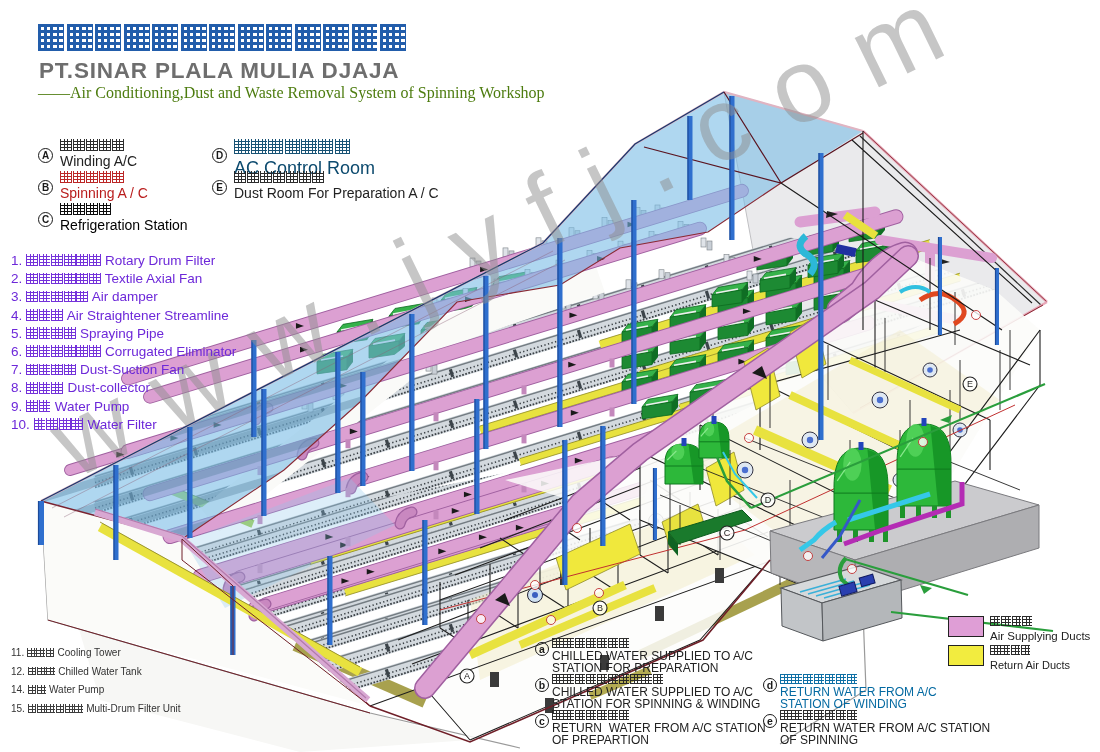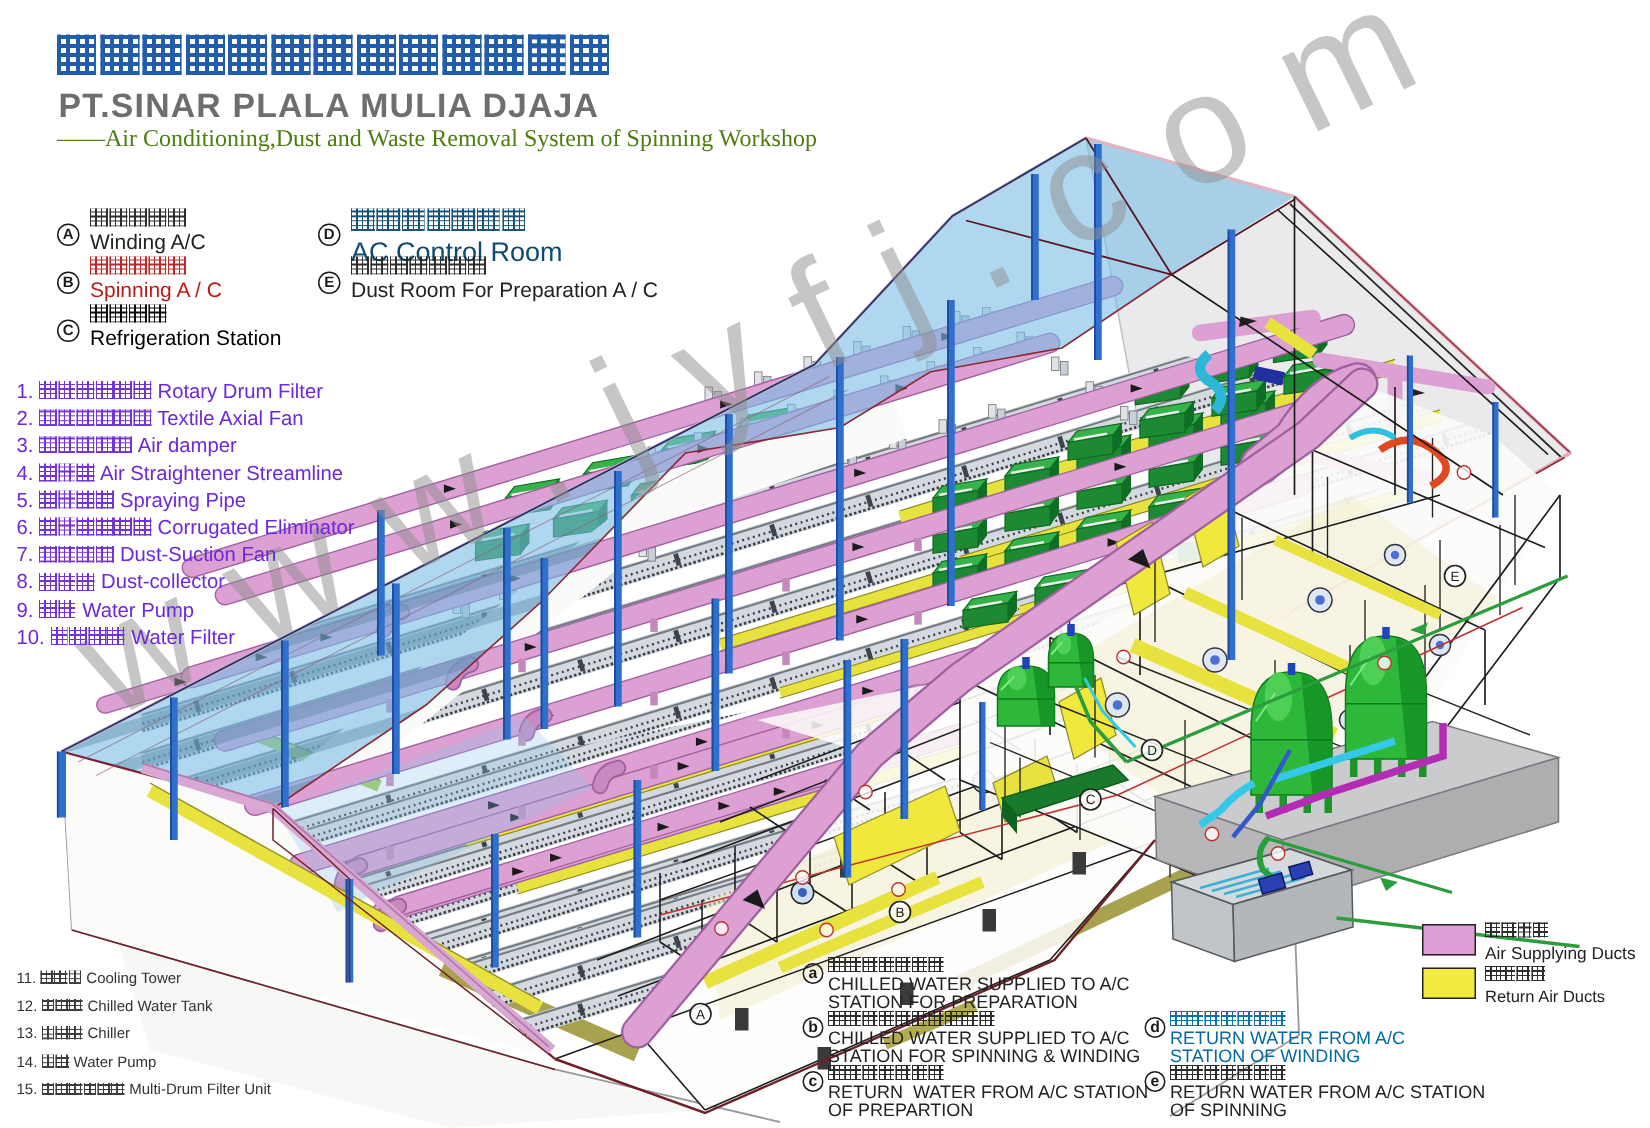--- a/index.html
+++ b/index.html
@@ -894,21 +894,20 @@
       <div>5. <b class="cj"></b><b class="cj"></b><b class="cj"></b><b class="cj"></b> Spraying Pipe</div>
       <div>6. <b class="cj"></b><b class="cj"></b><b class="cj"></b><b class="cj"></b><b class="cj"></b><b class="cj"></b> Corrugated Eliminator</div>
       <div>7. <b class="cj"></b><b class="cj"></b><b class="cj"></b><b class="cj"></b> Dust-Suction Fan</div>
       <div>8. <b class="cj"></b><b class="cj"></b><b class="cj"></b> Dust-collector</div>
       <div>9. <b class="cj"></b><b class="cj"></b> Water Pump</div>
       <div>10. <b class="cj"></b><b class="cj"></b><b class="cj"></b><b class="cj"></b> Water Filter</div>
     </div>
 <div class="abs" style="left:11px;top:644px;font-size:10px;color:#333;line-height:18.6px">
       <div>11. <b class="cj"></b><b class="cj"></b><b class="cj"></b> Cooling Tower</div>
       <div>12. <b class="cj"></b><b class="cj"></b><b class="cj"></b> Chilled Water Tank</div>
-      <div>13. <b class="cj"></b><b class="cj"></b><b class="cj"></b> Chiller</div>
       <div>14. <b class="cj"></b><b class="cj"></b> Water Pump</div>
       <div>15. <b class="cj"></b><b class="cj"></b><b class="cj"></b><b class="cj"></b><b class="cj"></b><b class="cj"></b> Multi-Drum Filter Unit</div>
     </div>
 <div class="abs" style="left:535px;top:639px"><span class="cls">a</span></div>
     <div class="abs" style="left:552px;top:637px;font-size:12px;color:#222;line-height:12.6px"><b class="cj"></b><b class="cj"></b><b class="cj"></b><b class="cj"></b><b class="cj"></b><b class="cj"></b><b class="cj"></b><br>CHILLED WATER SUPPLIED TO A/C<br>STATION FOR PREPARATION</div>
 <div class="abs" style="left:535px;top:675px"><span class="cls">b</span></div>
     <div class="abs" style="left:552px;top:673px;font-size:12px;color:#222;line-height:12.6px"><b class="cj"></b><b class="cj"></b><b class="cj"></b><b class="cj"></b><b class="cj"></b><b class="cj"></b><b class="cj"></b><b class="cj"></b><b class="cj"></b><b class="cj"></b><br>CHILLED WATER SUPPLIED TO A/C<br>STATION FOR SPINNING &amp; WINDING</div>
 <div class="abs" style="left:535px;top:711px"><span class="cls">c</span></div>
     <div class="abs" style="left:552px;top:709px;font-size:12px;color:#222;line-height:12.6px"><b class="cj"></b><b class="cj"></b><b class="cj"></b><b class="cj"></b><b class="cj"></b><b class="cj"></b><b class="cj"></b><br>RETURN&nbsp;&nbsp;WATER FROM A/C STATION<br>OF PREPARTION</div>
 <div class="abs" style="left:763px;top:675px"><span class="cls">d</span></div>

